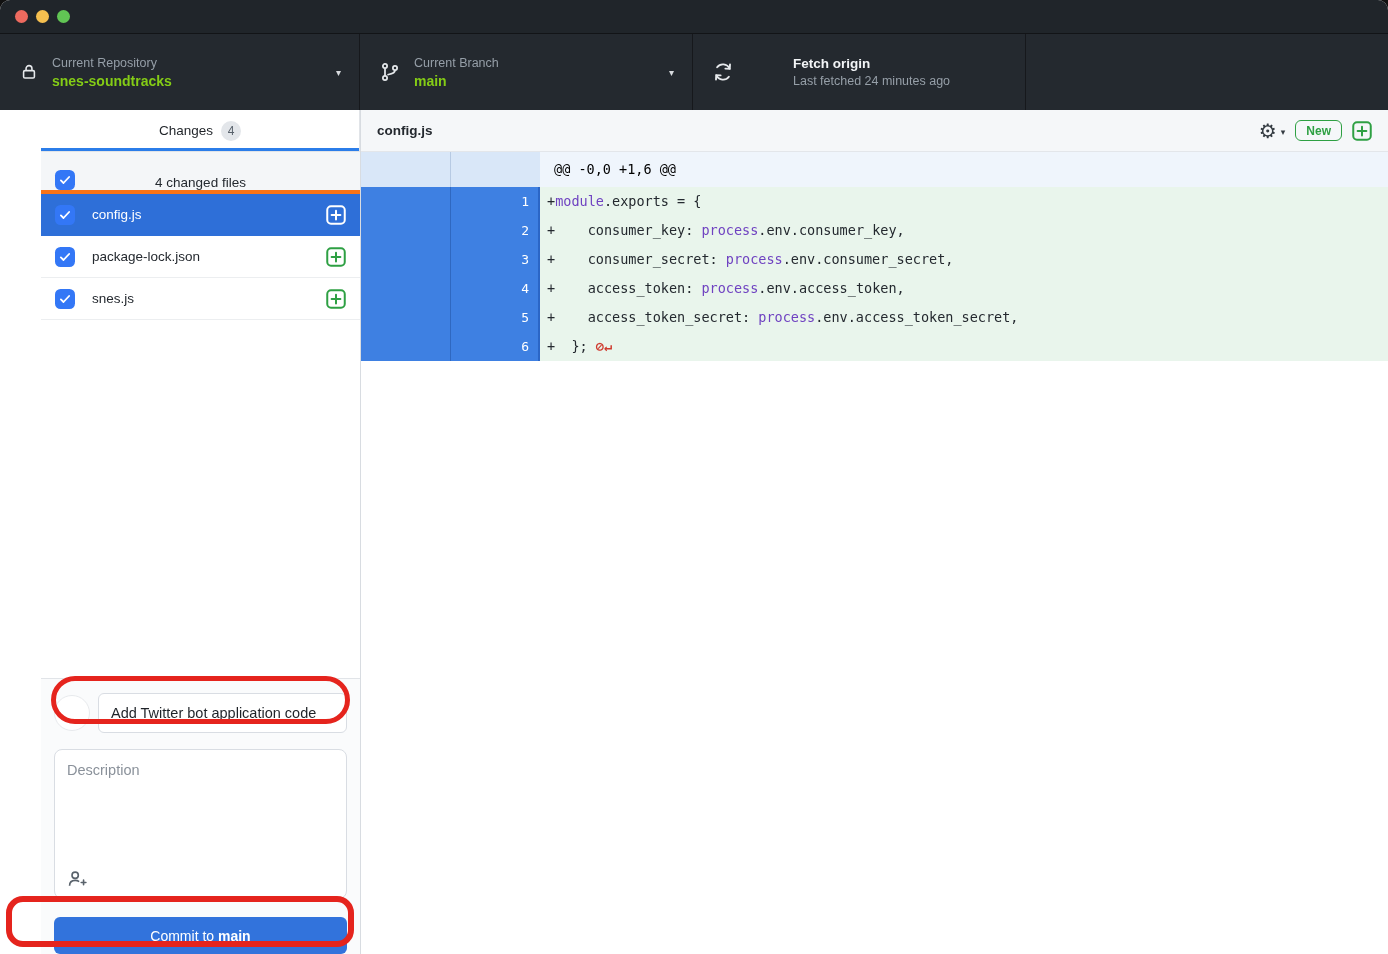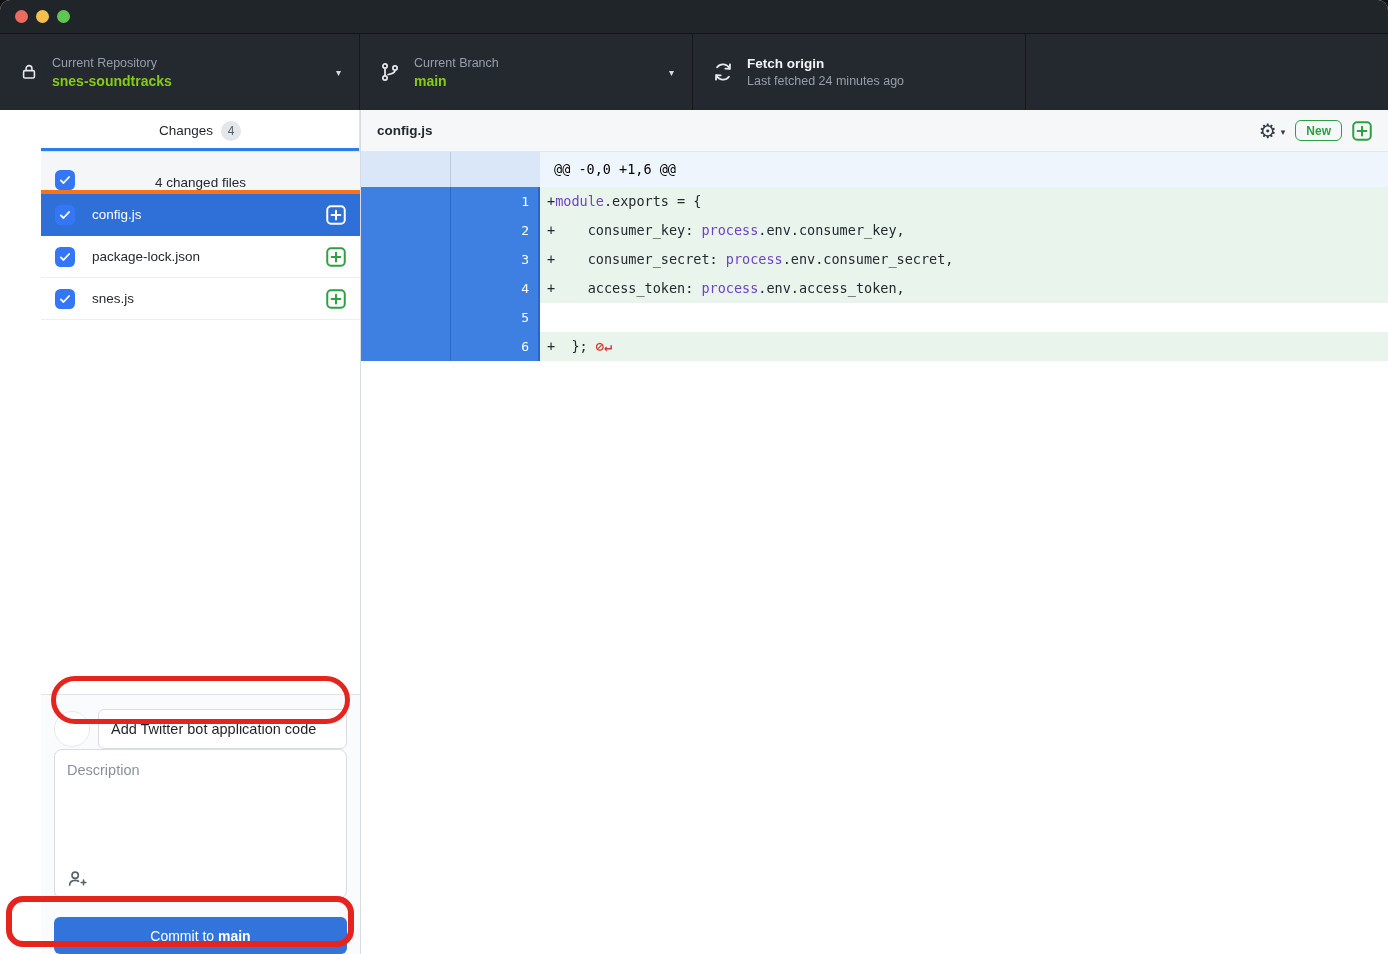--- a/index.html
+++ b/index.html
@@ -16,21 +16,21 @@
           border-radius:10px 10px 0 0;}
   
   .titlebar{position:absolute;top:0;left:0;right:0;height:33px;background:var(--titlebar-bg);
             display:flex;align-items:center;padding-left:15px;gap:8px;}
   .tl{width:13px;height:13px;border-radius:50%;display:inline-block;}
   .tl.red{background:#ed6a5f;} .tl.yellow{background:#f5bf4f;} .tl.green{background:#61c554;}
   
   .toolbar{position:absolute;top:33px;left:0;right:0;height:77px;background:var(--toolbar-bg);
            border-top:1px solid #121417;display:flex;}
   .tb-section{display:flex;align-items:center;padding:0 18px 0 20px;border-right:1px solid var(--toolbar-divider);cursor:default;}
-  .tb-section.repo{width:360px;} .tb-section.branch{width:333px;} .tb-section.fetch{width:333px;}
+  .tb-section.repo{width:360px;} .tb-section.branch{width:333px;} .tb-section.fetch{width:333px;gap:46px;}
   .tb-icon{margin-right:14px;display:flex;align-items:center;}
   .tb-label{font-size:12.5px;color:var(--muted);}
   .tb-value{font-size:14px;font-weight:bold;color:#84cc16;margin-top:3px;}
   .tb-sub{font-size:12.5px;color:var(--muted);margin-top:3px;}
   .tb-main{font-size:13.5px;font-weight:bold;color:#f2f4f6;}
   .caret{margin-left:auto;color:#d7dade;font-size:10px;}
   
   .sidebar{position:absolute;top:110px;left:0;width:361px;bottom:0;background:#fff;
            border-right:1px solid #d8dce1;display:flex;flex-direction:column;padding-left:41px;}
   .tabs{display:flex;height:42px;flex:none;}
@@ -49,21 +49,21 @@
   .file-row{height:42px;flex:none;display:flex;align-items:center;padding:0 14px;background:#fff;
             border-bottom:1px solid #eceef0;cursor:pointer;}
   .file-row .fname{margin-left:17px;font-size:13.5px;color:var(--text);flex:1;}
   .file-row .plusbox{color:var(--green);display:flex;align-items:center;}
   .file-row.selected{background:var(--selection);border-bottom-color:var(--selection);}
   .file-row.selected .fname{color:#fff;font-weight:500;}
   .file-row.selected .plusbox{color:#fff;}
   .filler{flex:1;background:#fff;}
   
   .commit-panel{flex:none;border-top:1px solid var(--border);background:#fafbfc;padding:14px 13px 0;}
-  .summary-row{display:flex;align-items:center;gap:8px;}
+  .summary-row{display:flex;align-items:center;gap:8px;margin-bottom:16px;}
   .avatar{width:36px;height:36px;border-radius:50%;background:#fff;border:1px solid #e8eaed;flex:none;}
   .summary-input{flex:1;height:40px;background:#fff;border:1px solid #d9dde3;border-radius:6px;
                  display:flex;align-items:center;padding:0 12px;font-size:14.5px;color:#1f2328;}
   .desc-box{position:relative;height:150px;background:#fff;border:1px solid #d9dde3;border-radius:8px;
             padding:12px 12px;margin-bottom:18px;}
   .placeholder{font-size:14.5px;color:#8a919a;}
   .coauthor{position:absolute;left:12px;bottom:10px;display:flex;}
   .commit-btn{display:block;width:100%;height:37px;background:var(--button);border:none;border-radius:6px;
               color:#fff;font-size:14px;font-family:"Liberation Sans",sans-serif;cursor:pointer;}
   .commit-btn b{font-weight:bold;}
@@ -283,20 +283,21 @@
             <div class="g1"></div>
             <div class="g2">4</div>
           </div>
           <div class="dcode"><span class="c-d">+    access_token: </span><span class="c-k">process</span><span class="c-d">.env.access_token,</span></div>
         </div>
         <div class="dline">
           <div class="dgut">
             <div class="g1"></div>
             <div class="g2">5</div>
           </div>
+          <div class="dcode"><span class="c-d">+    access_token_secret: </span><span class="c-k">process</span><span class="c-d">.env.access_token_secret,</span></div>
         </div>
         <div class="dline">
           <div class="dgut">
             <div class="g1"></div>
             <div class="g2">6</div>
           </div>
           <div class="dcode"><span class="c-d">+  }; </span><span class="c-r">⊘↵</span></div>
         </div>
       </div>
   </div>

